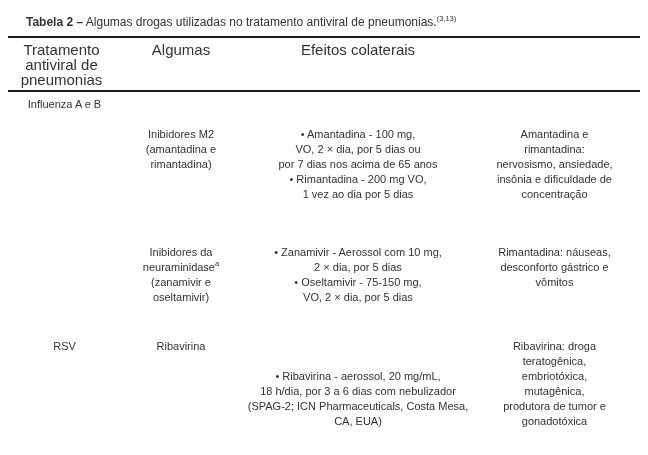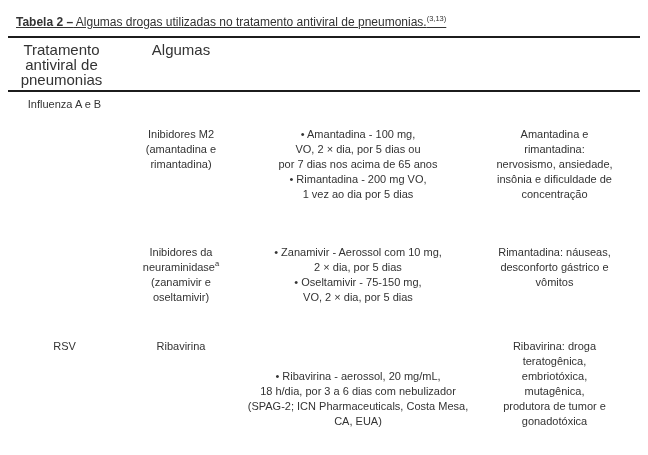--- a/index.html
+++ b/index.html
@@ -8,21 +8,21 @@
     background:#ffffff;
     color:#333333;
     font-family:"Liberation Sans", sans-serif;
     font-size:11px; line-height:15px;
     box-sizing:border-box;
     padding:14px 8px 0 8px;
     margin:0 auto;
     position:relative;
     overflow:hidden;
   }
-  .title { font-size:12px; line-height:16px; margin:0 2px 6px 8px; white-space:nowrap;text-decoration:underline; }
+  .title { font-size:12px; line-height:16px; margin:0 2px 6px 18px; white-space:nowrap; }
   .title .b { font-weight:bold; }
   sup { font-size:7.5px; vertical-align:super; line-height:0; }
   .rule { background:#1c1c1c; height:2px; }
   .rule.thin { height:1.5px; }
   .grid { display:grid; grid-template-columns:107px 132px 222px 171px; }
   .header-row { padding:4px 0 3px 0; font-size:15px; }
   .cell { white-space:pre; }
   .cell.center { text-align:center; }
   .cell.left { text-align:center; padding-left:6px; }
   .block { white-space:pre; text-align:center; }
@@ -41,20 +41,21 @@
     <span class="b">Tabela 2 –</span><span> Algumas drogas utilizadas no tratamento antiviral de pneumonias.</span><sup>(3,13)</sup>
   </div>
 
   <div class="rule"></div>
 
   <div class="grid header-row">
     <div class="cell center">Tratamento
 antiviral de
 pneumonias</div>
     <div class="cell center">Algumas</div>
+    <div class="cell center">Efeitos colaterais</div>
   </div>
 
   <div class="rule thin"></div>
 
   <div class="tbody">
 
     <div class="grid row0">
       <div class="cell left">Influenza A e B</div>
       <div class="cell center">
         <div class="block h-a">Inibidores M2

